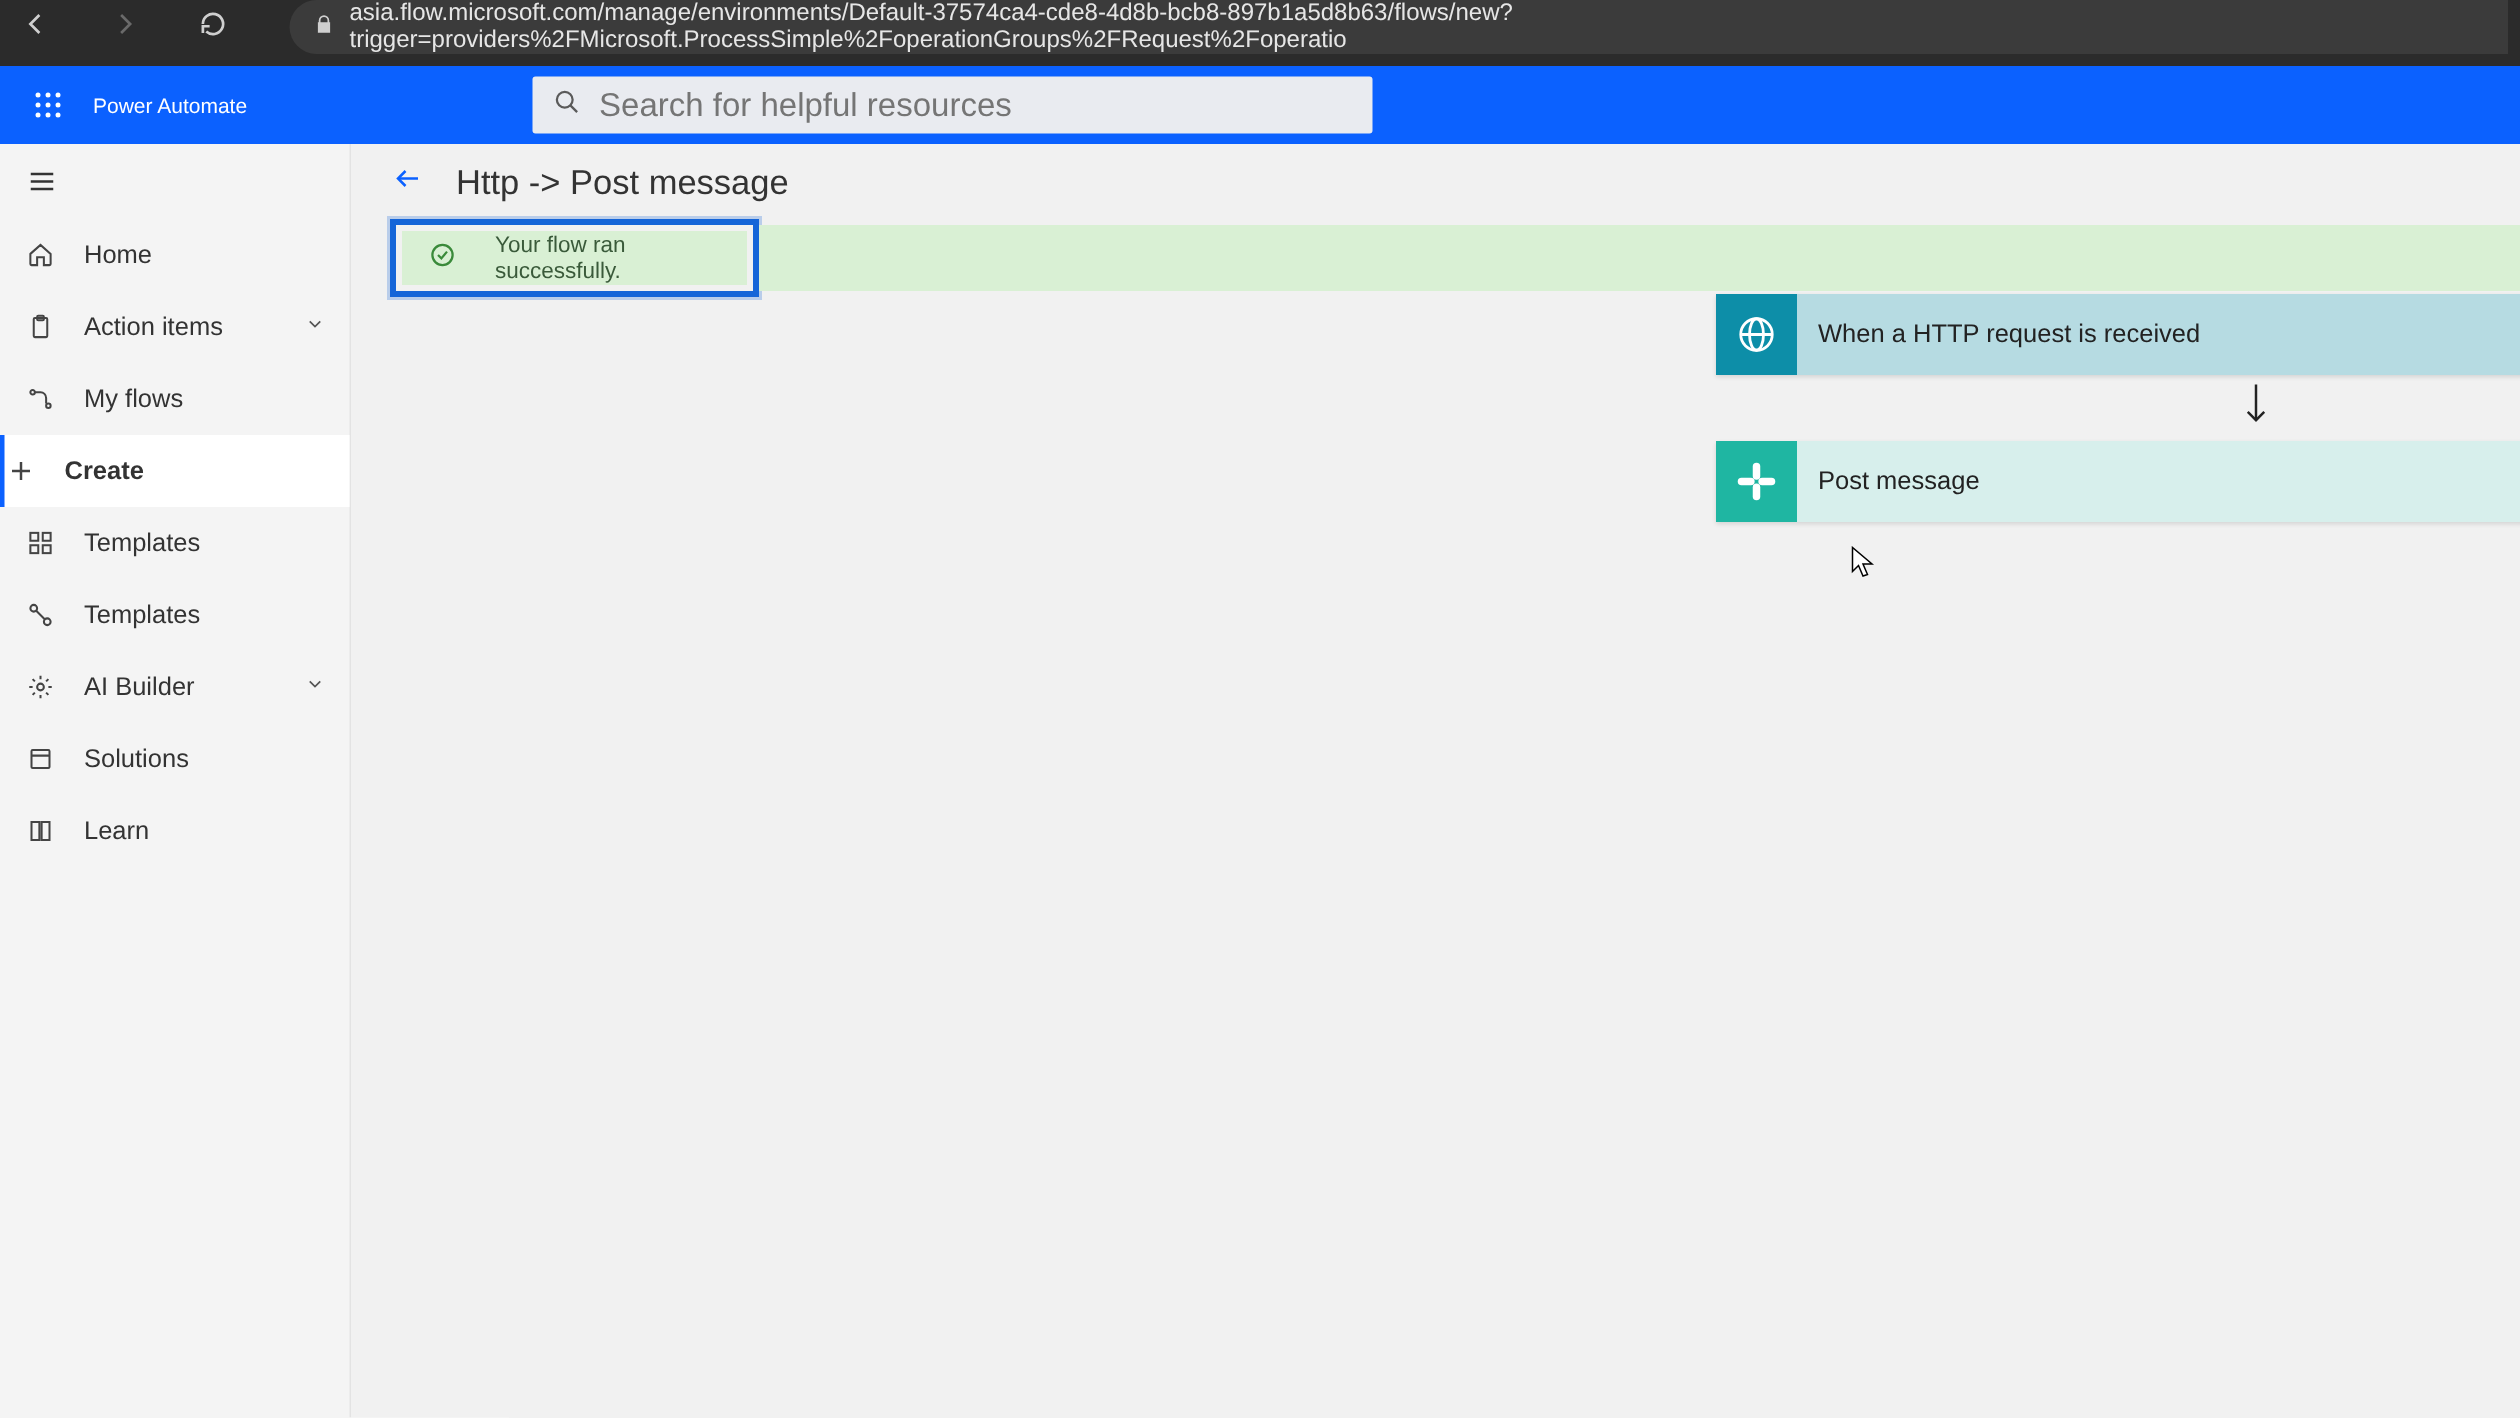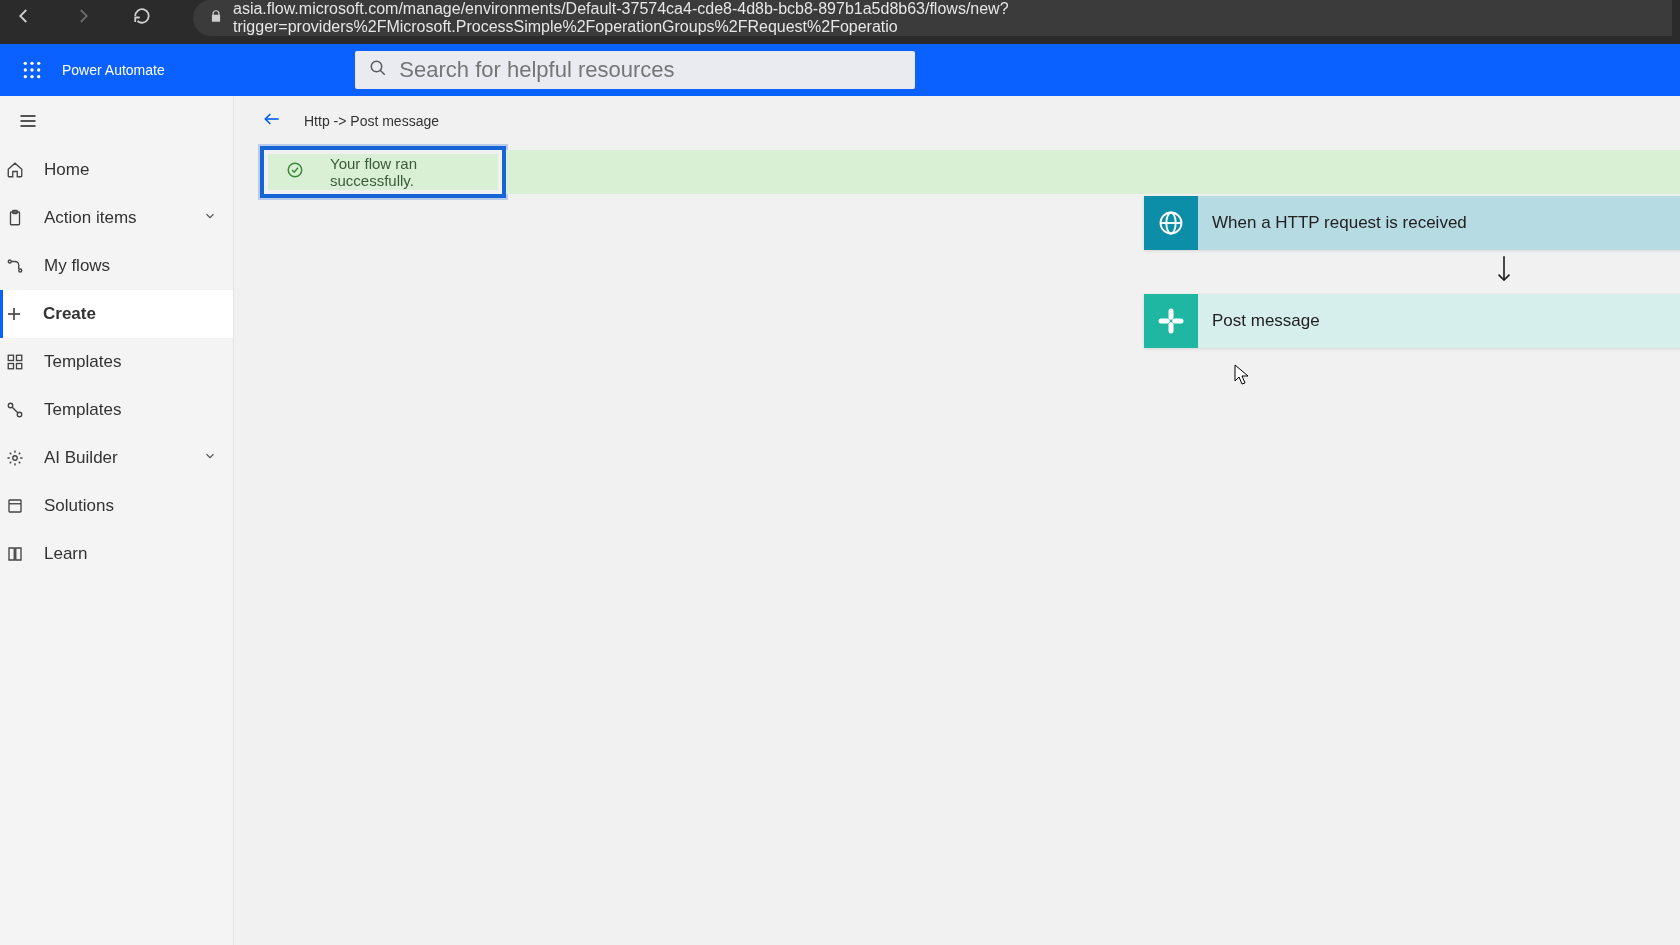--- a/index.html
+++ b/index.html
@@ -17,31 +17,31 @@
   .waffle { width:36px; height:36px; display:flex; align-items:center; justify-content:center; }
   .product-name { margin-left:12px; font-size:14px; font-weight:400; }
   .search-box { margin-left:auto; margin-right:auto; width:560px; height:38px; background:#e9ebf0; border-radius:2px; display:flex; align-items:center; padding:0 14px; color:#555; }
   .search-box input { border:none; background:transparent; outline:none; font-size:22px; color:#555; width:100%; }
   .search-box .sicon { margin-right:12px; color:#5a5a5a; }
 
   
   .shell { display:flex; height:calc(100% - 44px - 52px); }
   .sidebar { width:234px; background:#f4f4f4; border-right:1px solid #e3e3e3; padding-top:4px; }
   .burger-row { height:46px; display:flex; align-items:center; padding-left:18px; }
-  .side-item { height:48px; display:flex; align-items:center; padding-left:6px; color:#333; font-size:17px; cursor:pointer; }
+  .side-item { height:48px; display:flex; align-items:center; padding-left:18px; color:#333; font-size:17px; cursor:pointer; }
   .side-item .sicon { width:28px; display:flex; align-items:center; color:#444; }
   .side-item .lbl { margin-left:10px; }
   .side-item .chev { margin-left:auto; margin-right:16px; color:#555; }
   .side-item.active { background:#fff; border-left:3px solid #0b61ff; font-weight:600; padding-left:2px; }
 
   
   .canvas { flex:1; background:#f1f1f1; position:relative; }
   .crumb-row { height:50px; display:flex; align-items:center; padding-left:28px; }
   .crumb-back { margin-right:22px; color:#0b61ff; }
-  .crumb-txt { font-size:14px; color:#333; }
+  .crumb-txt { font-size:23px; color:#333; }
 
   .banner-area { display:flex; }
   .banner-highlight { margin-left:26px; border:4px solid #1565d8; padding:4px; display:inline-block; box-shadow:0 0 0 2px rgba(21,101,216,.25); }
   .banner { height:36px; background:#d9f0d4; display:flex; align-items:center; padding:0 18px; width:230px;gap:16px; }
   .banner-rest { height:44px; background:#d9f0d4; flex:1; margin-top:4px; }
   .banner .okicon { color:#3a8a3a; margin-right:10px; }
   .banner .txt { color:#3a5a3a; font-size:15px; }
 
   .flow-col { position:absolute; left:910px; top:100px; width:720px; display:flex; flex-direction:column; align-items:center; }
   .card { width:720px; height:54px; display:flex; align-items:center; box-shadow:0 1px 3px rgba(0,0,0,.12); position:relative; }

